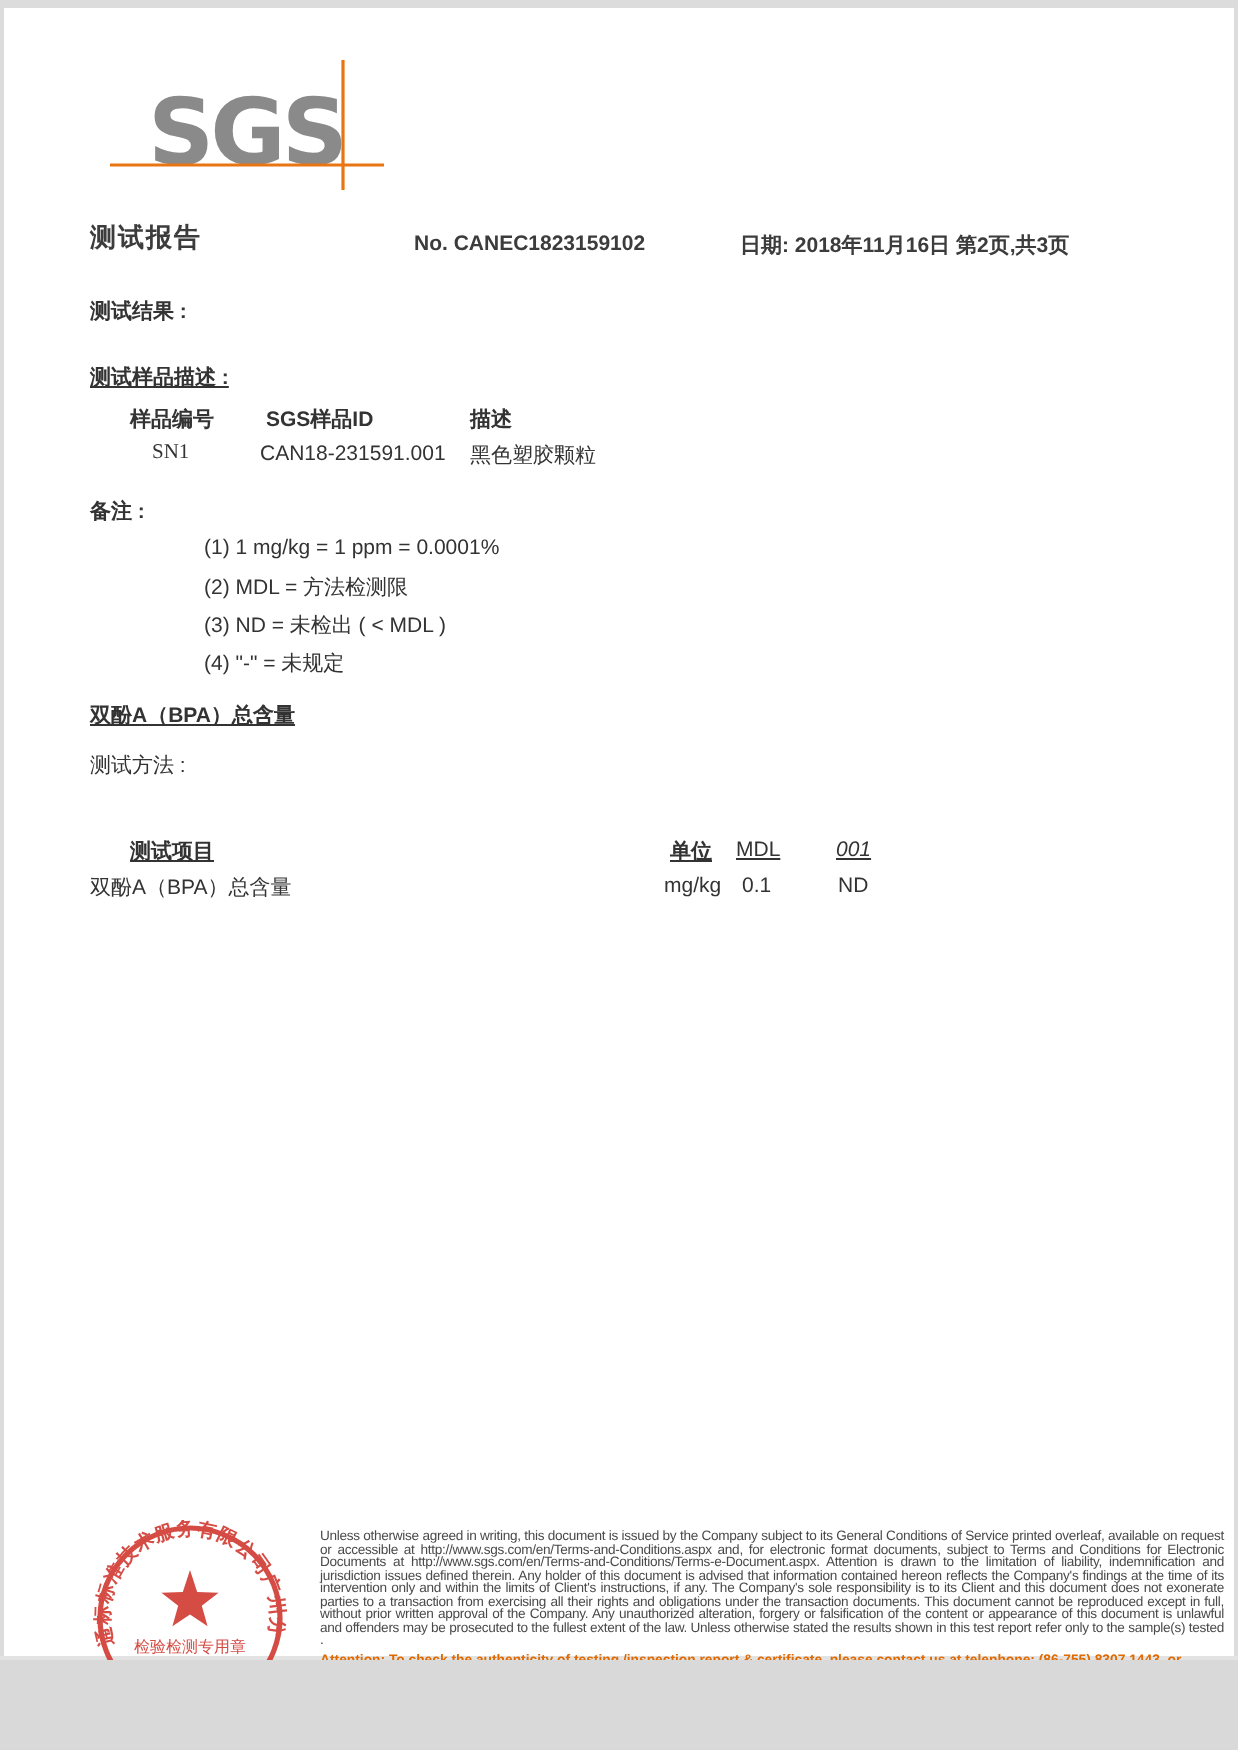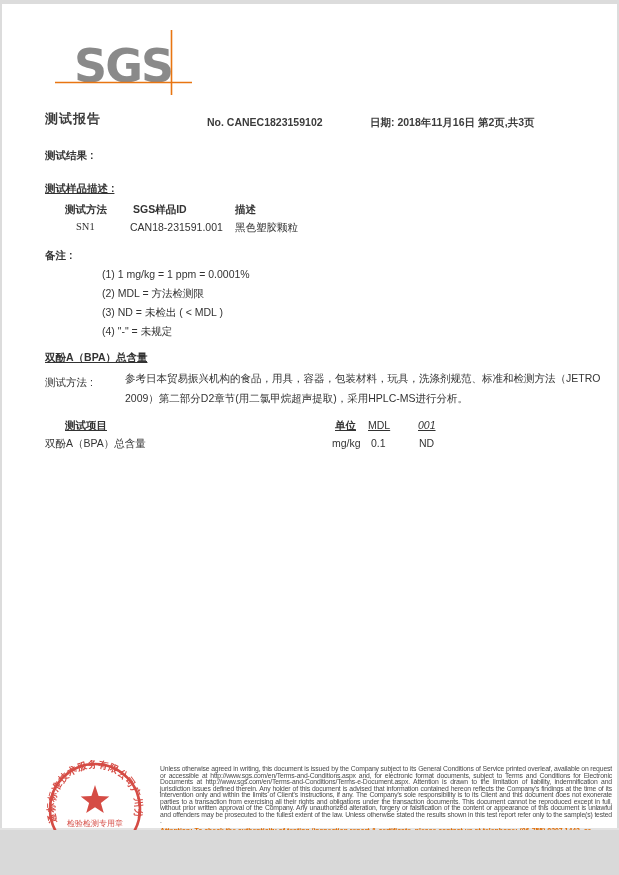--- a/index.html
+++ b/index.html
@@ -51,37 +51,36 @@
 
   <div class="abs title" style="left:45px;top:110px;">测试报告</div>
   <div class="abs hmeta b" style="left:207px;top:116px;">No. CANEC1823159102</div>
   <div class="abs hmeta b" style="left:370px;top:116px;">日期: 2018年11月16日</div>
   <div class="abs hmeta b" style="left:478px;top:116px;">第2页,共3页</div>
 
   <div class="abs t10 b" style="left:45px;top:149px;">测试结果 :</div>
   <div class="abs t10 b u" style="left:45px;top:182px;">测试样品描述 :</div>
 
   <div>
-    <div class="abs t10 b" style="left:65px;top:203px;">测试方法</div>
+    <div class="abs t10 b" style="left:65px;top:203px;">样品编号</div>
     <div class="abs t10 b" style="left:133px;top:203px;">SGS样品ID</div>
     <div class="abs t10 b" style="left:235px;top:203px;">描述</div>
     <div class="abs t10" style="left:76px;top:221px;font-family:Liberation Serif, serif;">SN1</div>
     <div class="abs t10" style="left:130px;top:221px;">CAN18-231591.001</div>
     <div class="abs t10" style="left:235px;top:221px;">黑色塑胶颗粒</div>
   </div>
 
   <div class="abs t10 b" style="left:45px;top:249px;">备注 :</div>
   <div class="abs t10" style="left:102px;top:268px;">(1) 1 mg/kg = 1 ppm = 0.0001%</div>
   <div class="abs t10" style="left:102px;top:287px;">(2) MDL = 方法检测限</div>
   <div class="abs t10" style="left:102px;top:306px;">(3) ND = 未检出 ( &lt; MDL )</div>
   <div class="abs t10" style="left:102px;top:325px;">(4) "-" = 未规定</div>
 
   <div class="abs t10 b u" style="left:45px;top:351px;">双酚A（BPA）总含量</div>
   <div class="abs t10" style="left:45px;top:376px;">测试方法 :</div>
-  <div class="abs t10 method-text" style="left:125px;top:368px;">参考日本贸易振兴机构的食品，用具，容器，包装材料，玩具，洗涤剂规范、标准和检测方法（JETRO 2009）第二部分D2章节(用二氯甲烷超声提取)，采用HPLC-MS进行分析。</div>
 
   <div>
     <div class="abs t10 b u" style="left:65px;top:419px;">测试项目</div>
     <div class="abs t10 b u" style="left:335px;top:419px;">单位</div>
     <div class="abs t10 u" style="left:368px;top:419px;">MDL</div>
     <div class="abs t10 i u" style="left:418px;top:419px;">001</div>
     <div class="abs t10" style="left:45px;top:437px;">双酚A（BPA）总含量</div>
     <div class="abs t10" style="left:332px;top:437px;">mg/kg</div>
     <div class="abs t10" style="left:371px;top:437px;">0.1</div>
     <div class="abs t10" style="left:419px;top:437px;text-align:right;">ND</div>

